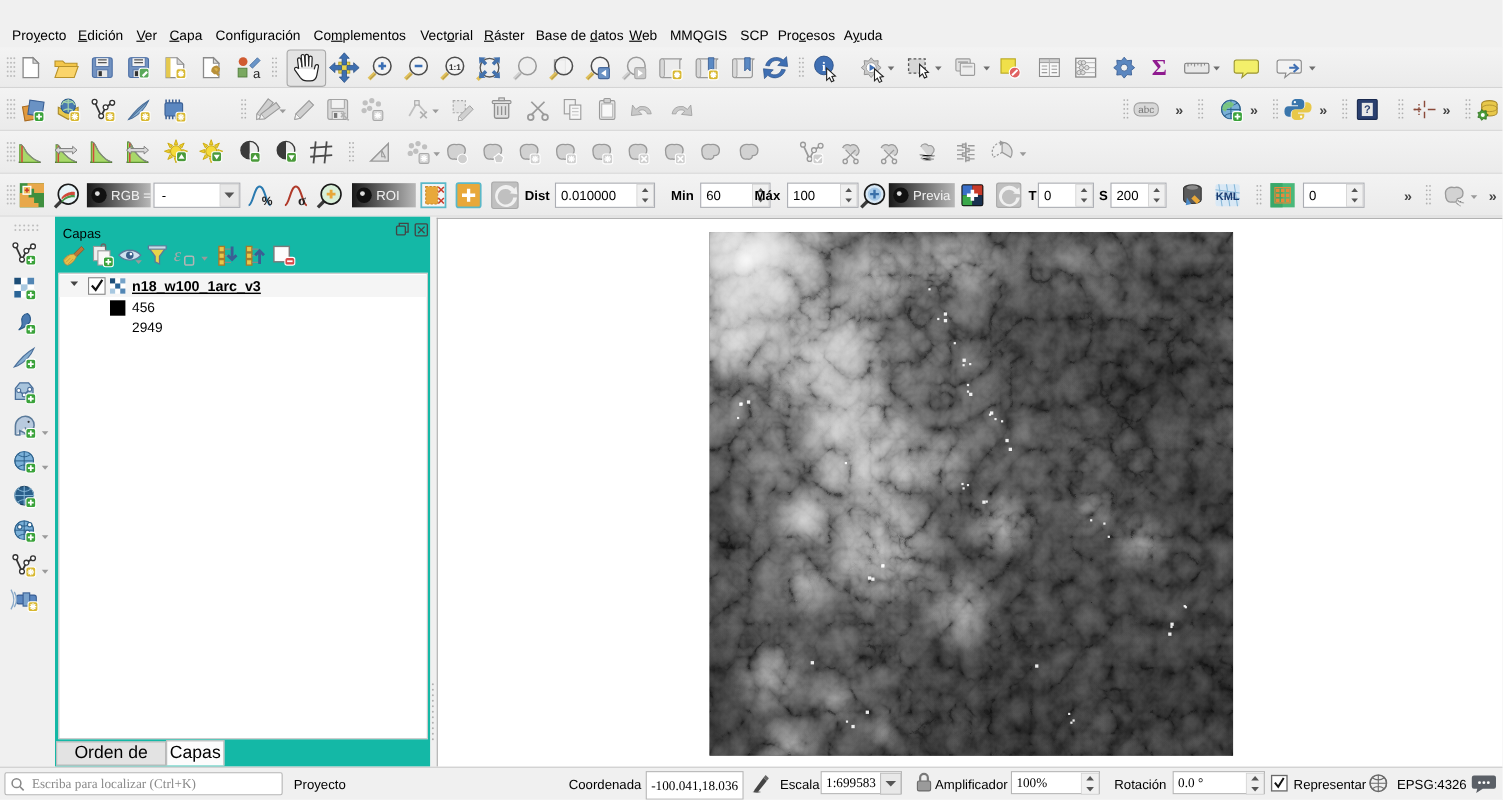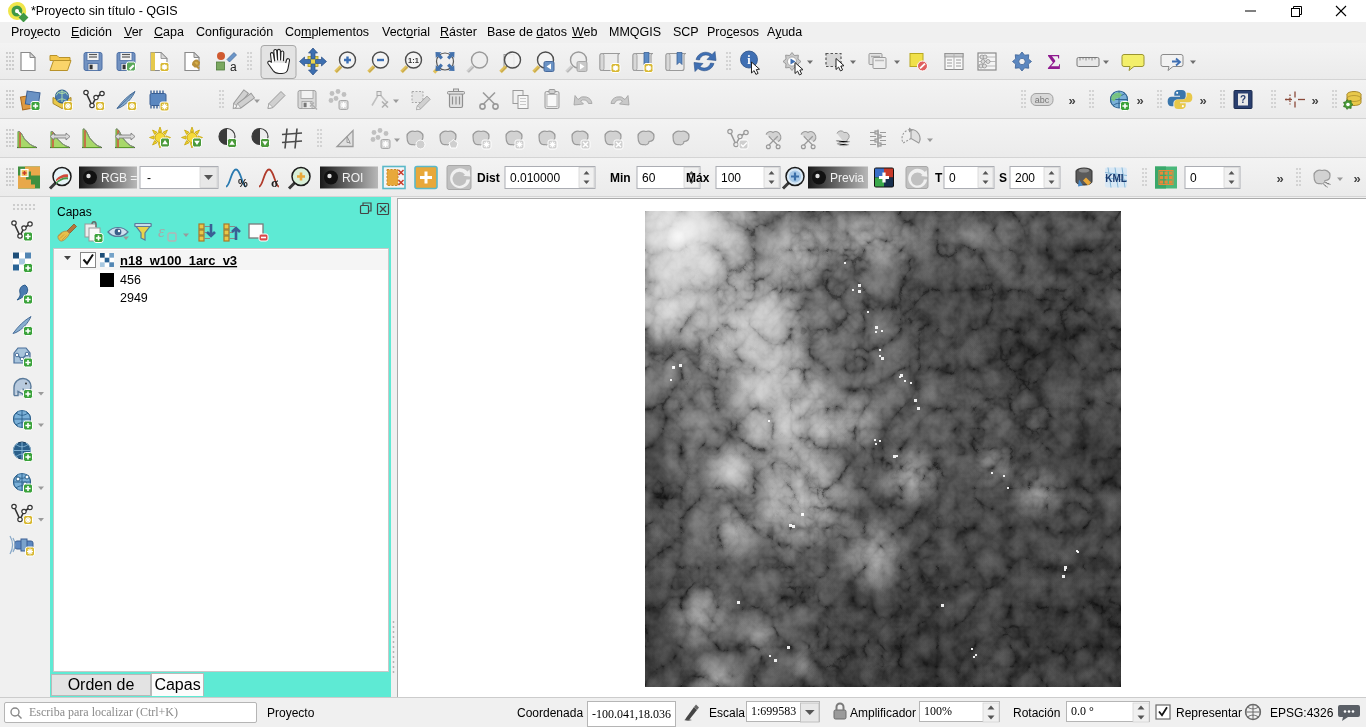--- a/index.html
+++ b/index.html
@@ -16,21 +16,21 @@
 
 .tbrow { position:absolute; left:0; width:1366px; background:linear-gradient(#f3f3f3,#ebebeb); border-bottom:1px solid #d4d4d4; }
 #tb1 { top:43px; height:37px; }
 #tb2 { top:80px; height:39px; }
 #tb3 { top:119px; height:39px; }
 #tb4 { top:158px; height:39px; }
 .tbrow svg { position:absolute; left:0; top:0; }
 
 #main { position:absolute; left:0; top:197px; width:1366px; height:500px; background:#f0f0f0; }
 #leftdock { position:absolute; left:0; top:0; width:50px; height:500px; }
-#capas { position:absolute; left:50px; top:0; width:341px; height:500px; background:#5eead4; }
+#capas { position:absolute; left:50px; top:0; width:341px; height:500px; background:#14b8a6; }
 #capastitle { position:absolute; left:7px; top:8px; font-size:12px; color:#000; }
 #capastree { position:absolute; left:3px; top:51px; width:336px; height:424px; background:#fff; border:1px solid #c8c8c8; }
 .tab { position:absolute; font-size:16px; text-align:center; }
 #mapcanvas { position:absolute; left:397px; top:1px; width:969px; height:499px; background:#fff; border-top:1px solid #aaa; border-left:1px solid #aaa; }
 #dem { position:absolute; left:247px; top:12px; width:476px; height:476px; overflow:hidden; background:#6e6e6e; }
 #demgrad { position:absolute; left:0; top:0; width:476px; height:476px;
 background:
 radial-gradient(circle 115px at 35px 25px, rgba(250,250,250,0.95), rgba(250,250,250,0) 75%),
 radial-gradient(circle 58px at 25px 95px, rgba(232,232,232,0.7), rgba(232,232,232,0) 72%),
 radial-gradient(circle 55px at 130px 160px, rgba(212,212,212,0.7), rgba(212,212,212,0) 72%),
@@ -70,45 +70,20 @@
 radial-gradient(ellipse 95px 55px at 428px 52px, rgba(42,42,42,0.58), rgba(42,42,42,0) 78%),
 #5e5e5e; }
 
 #statusbar { position:absolute; left:0; top:697px; width:1366px; height:30px; background:#f0f0f0; border-top:1px solid #cccccc; font-size:12px; color:#000; }
 .sb { position:absolute; top:8px; }
 .sbinput { position:absolute; top:3px; height:21px; background:#fff; border:1px solid #b5b5b5; font-size:12px; font-family:Liberation Serif, serif; color:#000; padding:0 4px; display:flex; align-items:center; }
 </style>
 </head>
 <body>
 <div id="app">
-  <div id="titlebar">
-    <svg width="24" height="22" style="position:absolute;left:5px;top:0">
-      <g transform="translate(3,2)">
-        <path d="M9 0 A9 9 0 1 0 9 18 A9 9 0 0 0 14.5 16.2 L11.3 13 A5 5 0 1 1 13 11.3 L16.2 14.5 A9 9 0 0 0 9 0 Z" fill="#f0e64a"></path>
-        <path d="M9 3.5 A5.5 5.5 0 1 0 9 14.5 A5.5 5.5 0 0 0 12 13.6 L9.4 11 A2 2 0 1 1 11 9.4 L13.6 12 A5.5 5.5 0 0 0 9 3.5 Z" fill="#409945"></path>
-        <rect x="12" y="12" width="7" height="7" fill="#409945" transform="rotate(45 15.5 15.5)"></rect>
-      </g>
-    </svg>
-    <div id="titletext">*Proyecto sin título - QGIS</div>
-    <svg class="winbtn" style="left:1228px">
-        <line x1="17" y1="11" x2="28" y2="11" stroke="#000" stroke-width="1"></line>
-      </svg>
-    <svg class="winbtn" style="left:1272px">
-        <g fill="none" stroke="#000" stroke-width="1">
-          <rect x="19.5" y="8.5" width="8" height="8"></rect>
-          <path d="M21.5 8.5 v-2 h8 v8 h-2"></path>
-        </g>
-      </svg>
-    <svg class="winbtn" style="left:1318px">
-        <g stroke="#000" stroke-width="1.1">
-          <line x1="18" y1="6" x2="28" y2="16"></line>
-          <line x1="28" y1="6" x2="18" y2="16"></line>
-        </g>
-      </svg>
-  </div>
   <div id="menubar">
     <span class="mi" style="left:11px">Pro<u>y</u>ecto</span>
     <span class="mi" style="left:71px"><u>E</u>dición</span>
     <span class="mi" style="left:124px"><u>V</u>er</span>
     <span class="mi" style="left:154px"><u>C</u>apa</span>
     <span class="mi" style="left:196px">Confi<u>g</u>uración</span>
     <span class="mi" style="left:285px">Co<u>m</u>plementos</span>
     <span class="mi" style="left:382px">Vect<u>o</u>rial</span>
     <span class="mi" style="left:440px"><u>R</u>áster</span>
     <span class="mi" style="left:487px">Base de <u>d</u>atos</span>

